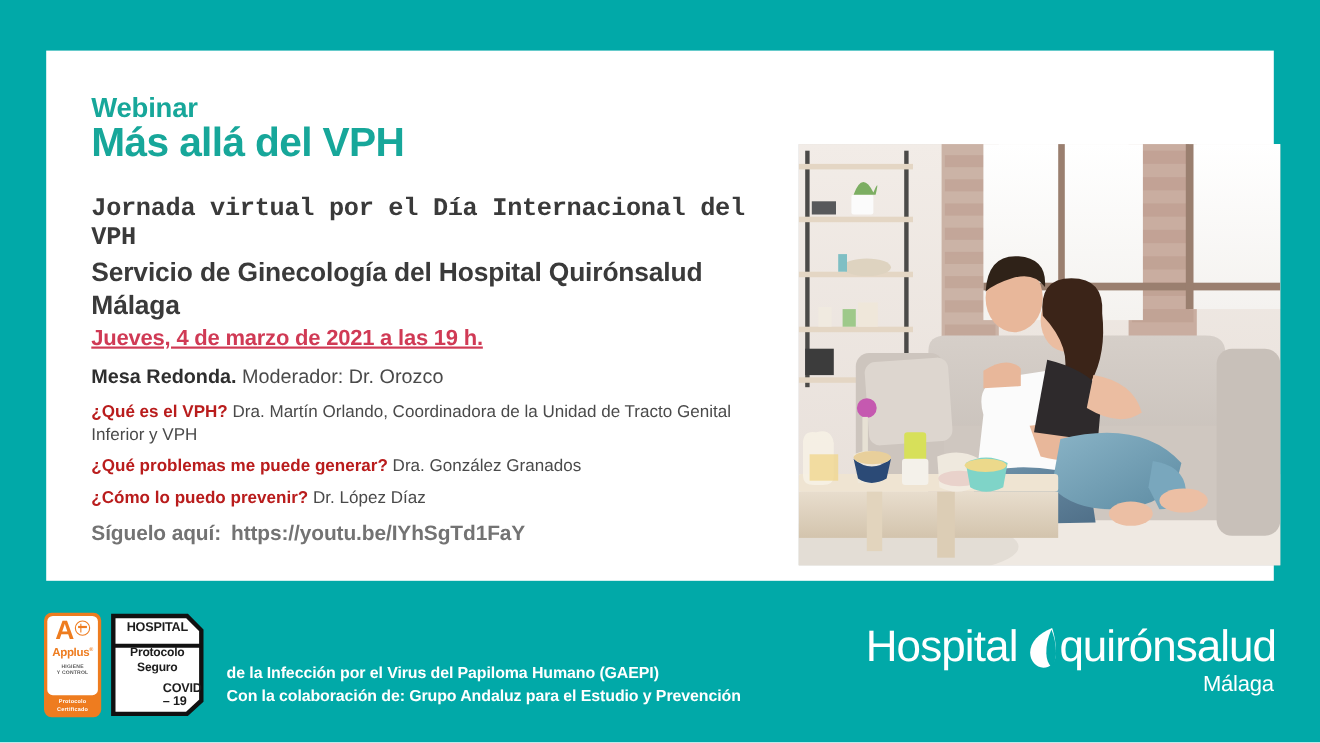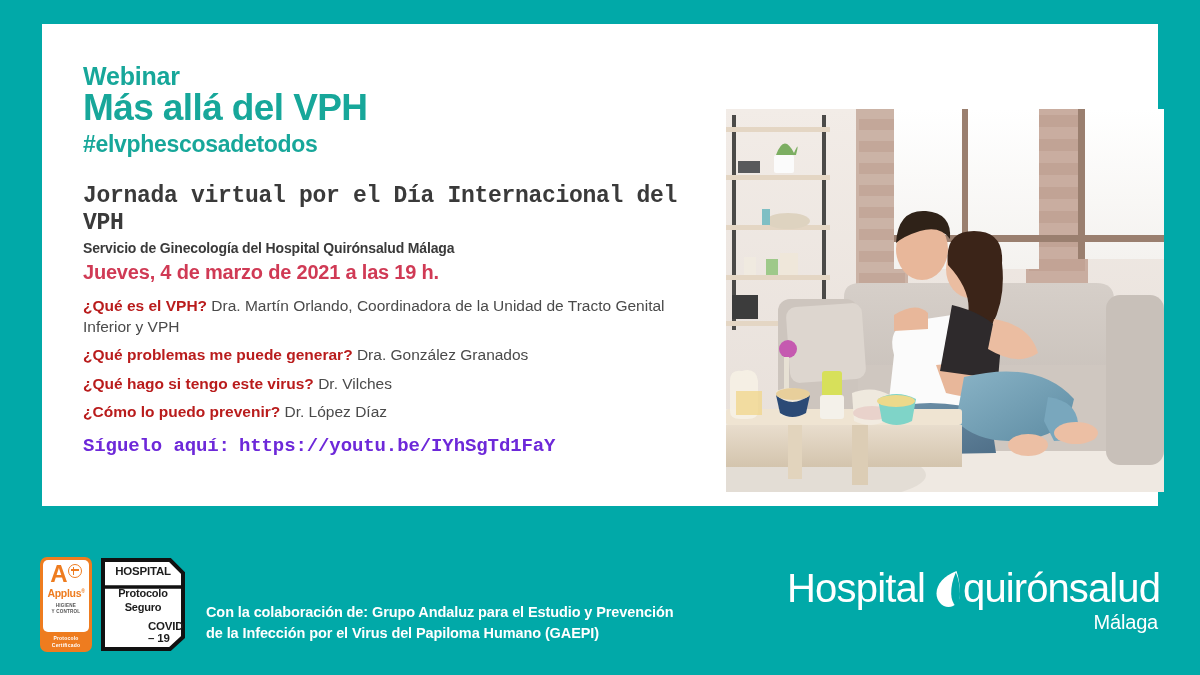--- a/index.html
+++ b/index.html
@@ -17,21 +17,21 @@
     width: 1200px;
     height: 675px;
     background: #01A9A8;
     overflow: hidden;
   }
 
   
   .card {
     position: absolute;
     left: 42px;
-    top: 24px;
+    top: 46px;
     width: 1116px;
     height: 482px;
     background: #ffffff;
   }
 
   
   .text-col {
     position: absolute;
     left: 41px;
     top: 38px;
@@ -65,34 +65,35 @@
   .subject {
     font-size: 23px;
     font-weight: bold;
     color: #3A3A3A;
     line-height: 1.2;
     letter-spacing: -0.3px;
     margin-top: 25px;
     font-family: Liberation Mono, monospace;
   }
   .service {
-    font-size: 14px;
+    font-size: 24px;
     font-weight: bold;
     color: #3A3A3A;
     line-height: 1.25;
     letter-spacing: -0.15px;
     margin-top: 2px;
   }
   .datetime {
     font-size: 20px;
     font-weight: bold;
     color: #D03A55;
     line-height: 1.25;
     letter-spacing: -0.2px;
     margin-top: 3px;
+    text-decoration: underline;
   }
 
   .roundtable {
     font-size: 18px;
     color: #4A4A4A;
     line-height: 1.3;
     margin-top: 10px;
   }
   .roundtable .b {
     font-weight: bold;
@@ -118,25 +119,24 @@
     font-size: 15.5px;
     font-weight: bold;
     color: #2E2E2E;
     line-height: 1.3;
     margin-top: 2px;
   }
 
   .follow {
     font-size: 19px;
     font-weight: bold;
-    color: #6d28d9;
+    color: #737373;
     line-height: 1.3;
     margin-top: 11px;
     letter-spacing: -0.1px;
-    font-family: Liberation Mono, monospace;
   }
   .follow .url {
     margin-left: 9px;
   }
 
   
   .photo {
     position: absolute;
     left: 684px;
     top: 85px;
@@ -343,36 +343,35 @@
 <body>
 
 <div class="poster">
 
   <div class="card">
 
     <div class="text-col">
 
       <div class="kicker">Webinar</div>
       <div class="headline">Más allá del VPH</div>
-      <div class="hashtag">#elvphescosadetodos</div>
 
       <div class="subject">Jornada virtual por el Día Internacional del VPH</div>
       <div class="service">Servicio de Ginecología del Hospital Quirónsalud Málaga</div>
       <div class="datetime">Jueves, 4 de marzo de 2021 a las 19 h.</div>
 
+      <div class="roundtable">
+        <span class="b">Mesa Redonda.</span><span> Moderador: Dr. Orozco</span>
+      </div>
 
       <div class="qlist">
         <div class="qitem">
           <span class="q">¿Qué es el VPH?</span><span> Dra. Martín Orlando, Coordinadora de la Unidad de Tracto Genital Inferior y VPH</span>
         </div>
         <div class="qitem">
           <span class="q">¿Qué problemas me puede generar?</span><span> Dra. González Granados</span>
-        </div>
-        <div class="qitem">
-          <span class="q">¿Qué hago si tengo este virus?</span><span> Dr. Vilches</span>
         </div>
         <div class="qitem">
           <span class="q">¿Cómo lo puedo prevenir?</span><span> Dr. López Díaz</span>
         </div>
       </div>
 
 
       <div class="follow">
         <span>Síguelo aquí:</span><span class="url">https://youtu.be/IYhSgTd1FaY</span>
       </div>
@@ -553,22 +552,22 @@
             <div>Protocolo</div>
             <div>Seguro</div>
           </div>
           <div class="protocol-covid">COVID – 19</div>
         </div>
       </div>
 
     </div>
 
     <div class="collab">
+      <div>de la Infección por el Virus del Papiloma Humano (GAEPI)</div>
       <div>Con la colaboración de: Grupo Andaluz para el Estudio y Prevención</div>
-      <div>de la Infección por el Virus del Papiloma Humano (GAEPI)</div>
     </div>
 
     <div class="logo">
       <div class="logo-main">
         <span class="logo-hospital">Hospital</span>
         <span class="logo-mark">
           <svg viewBox="0 0 26 38">
             <path d="M21.5 1 C9 6 1.5 14 1.5 23.5 C1.5 31 7 37 13.5 37 C20 37 25 31.5 25 24 C25 15 23.5 7 21.5 1 Z" fill="#ffffff"></path>
             <path d="M20.8 2.5 C17.5 10 16 17 16.2 24 C16.4 29 18 33.5 20.6 36.2 C23.4 33.8 25 29.2 25 24 C25 15.5 23.2 8 20.8 2.5 Z" fill="#01A9A8"></path>
           </svg>

